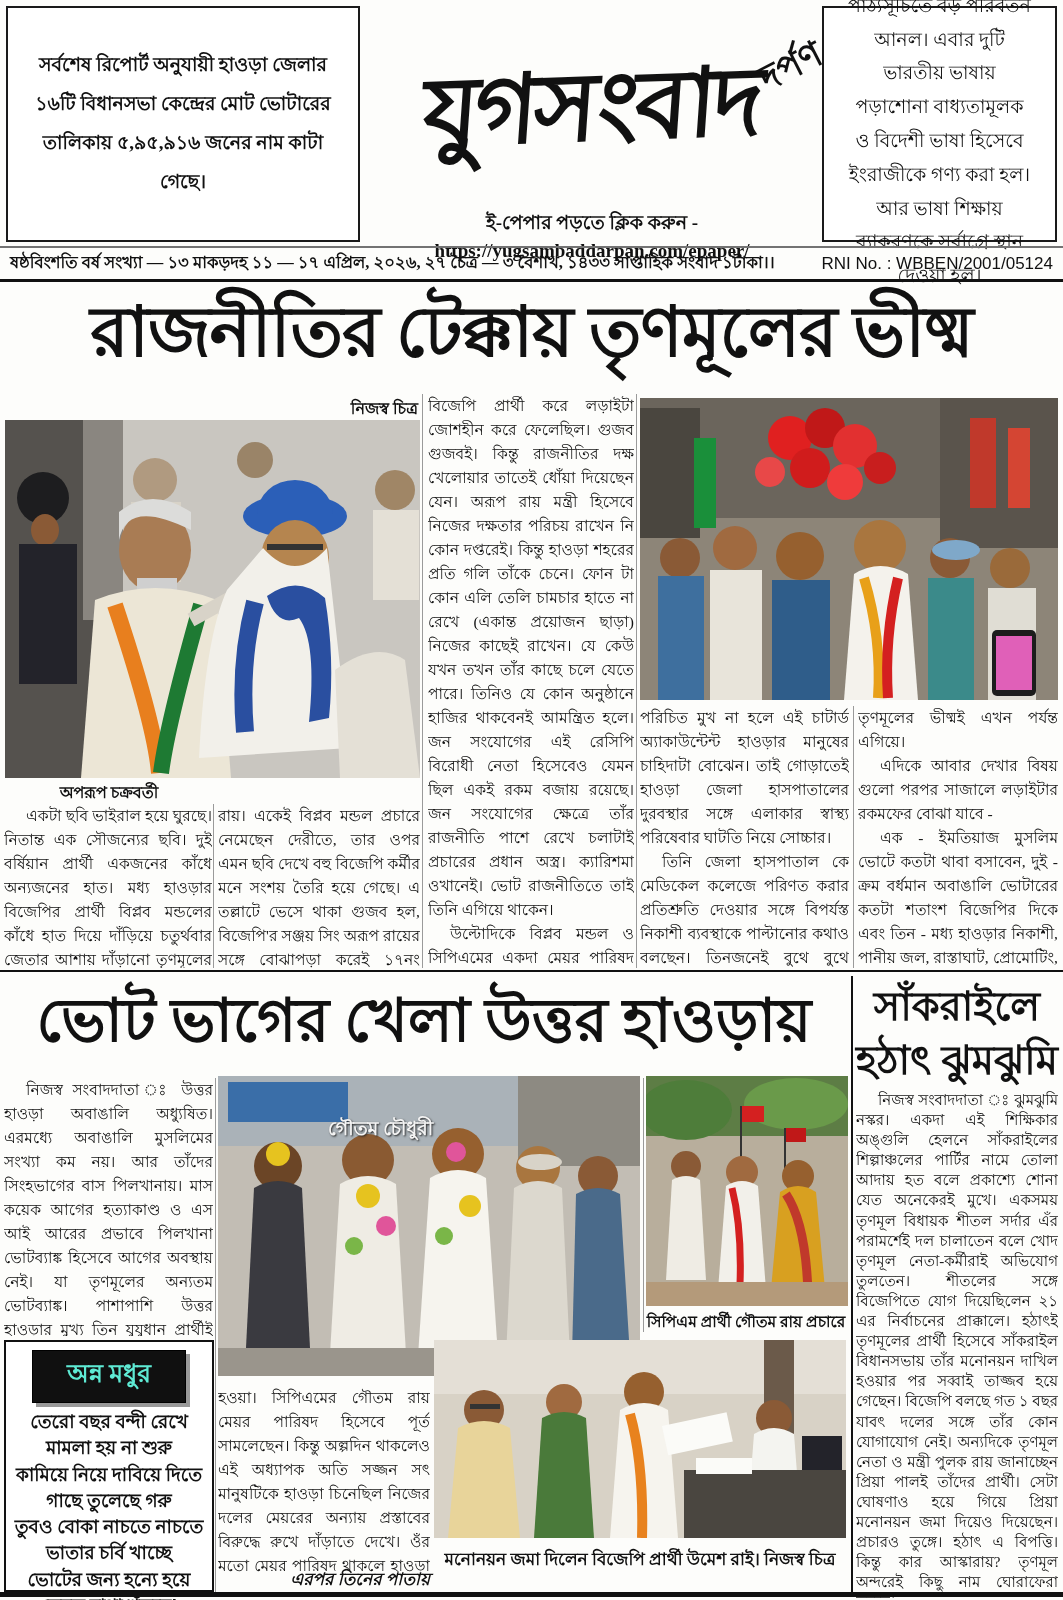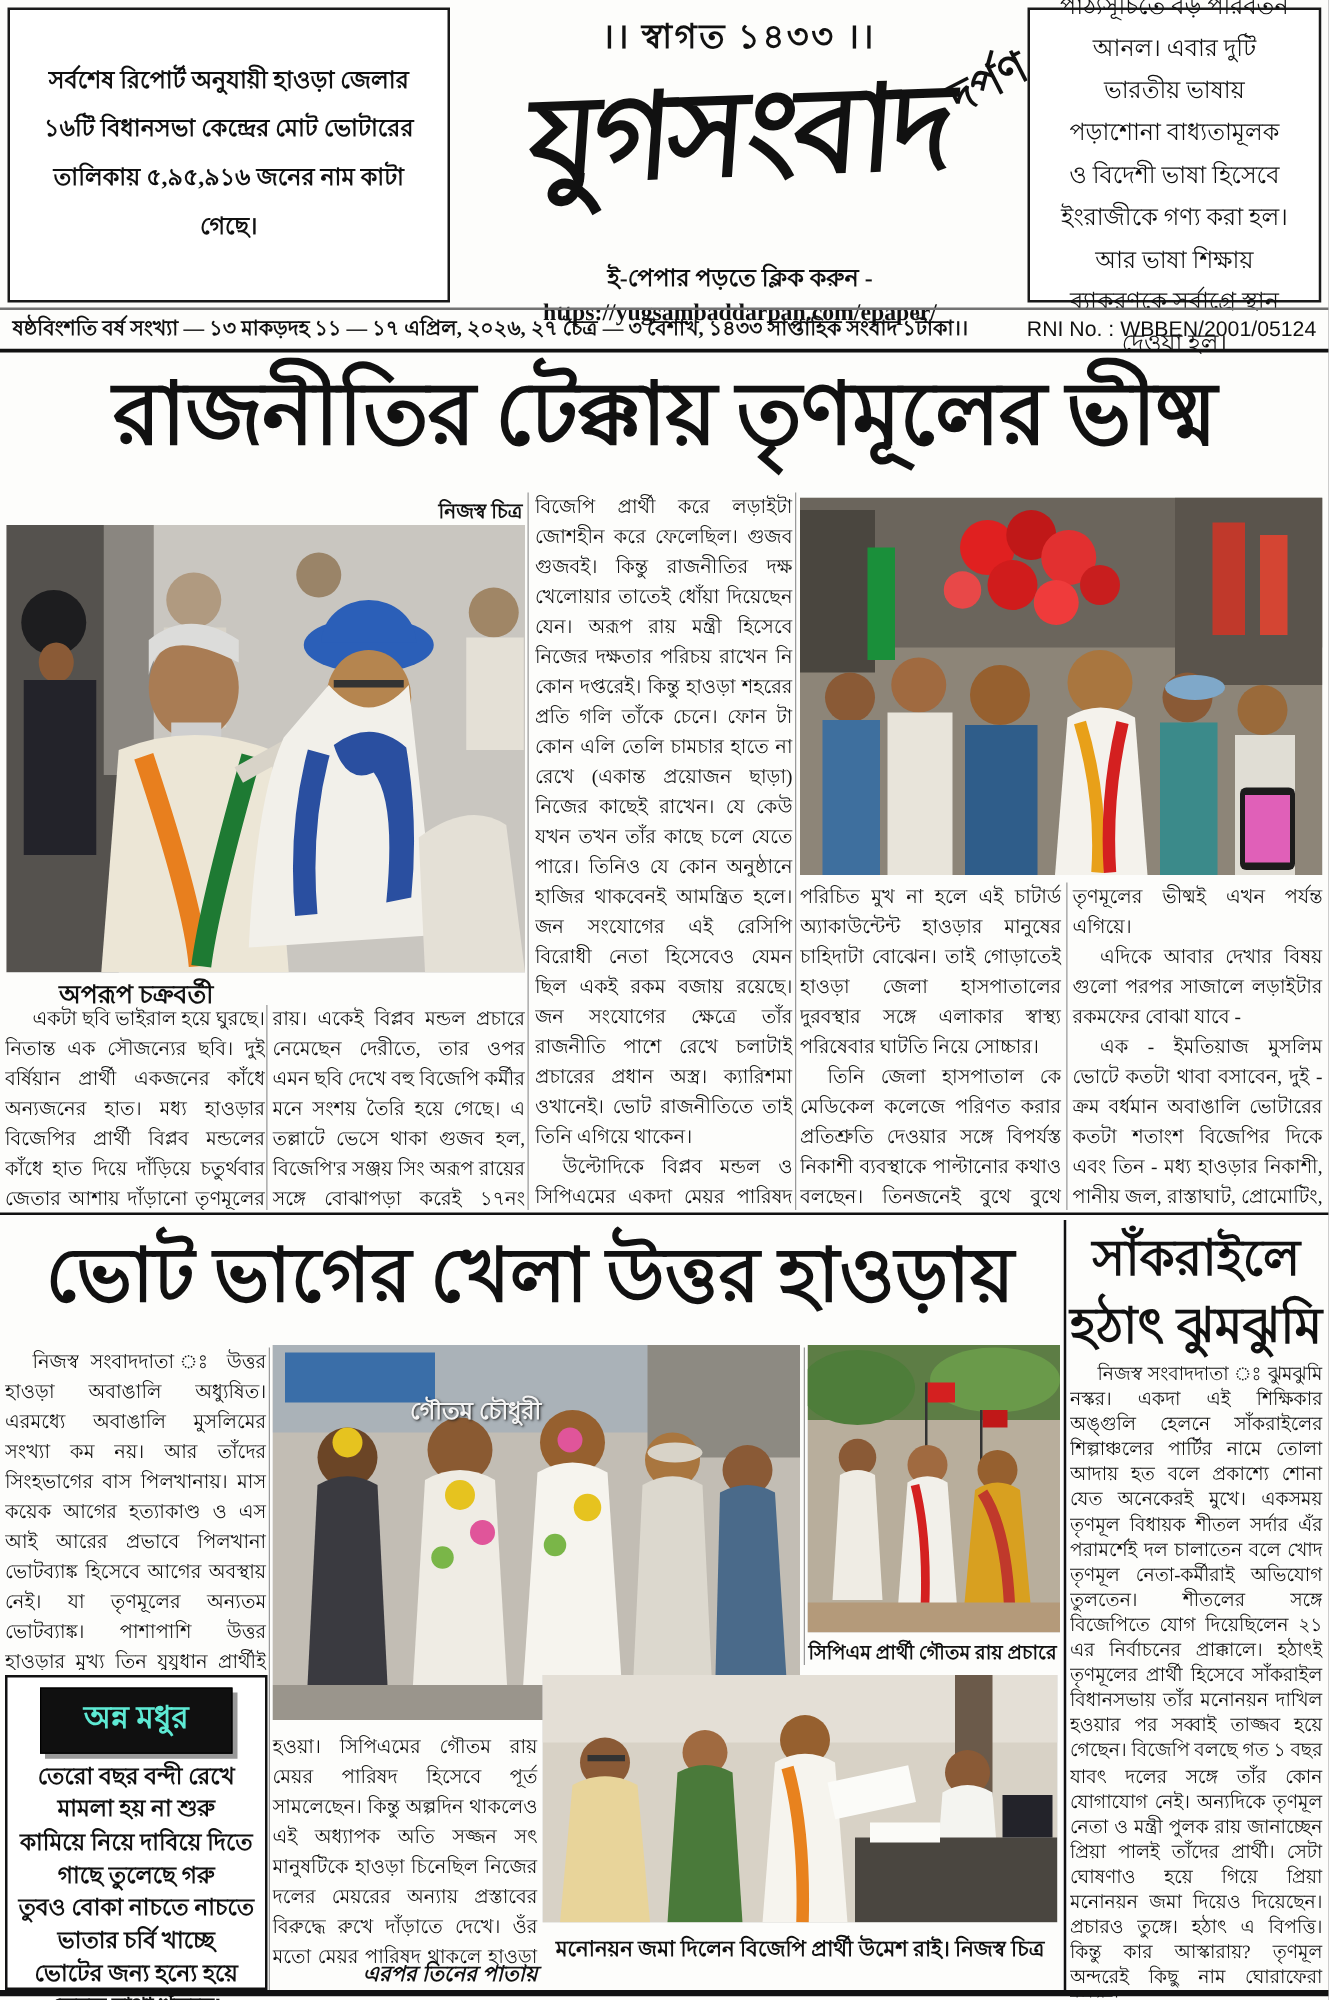--- a/index.html
+++ b/index.html
@@ -22,21 +22,21 @@
   #dateline{left:0;top:246px;width:1063px;height:36px;border-top:2px solid #737373;border-bottom:3px solid #111;
             display:flex;align-items:center;justify-content:space-between;padding:0 10px;box-sizing:border-box;}
   #dateline-left{font-size:16.5px;font-weight:600;}
   #rni{font-size:17px;font-family:"Liberation Sans",sans-serif;}
   #lead-headline{left:0;top:286px;width:1063px;height:104px;text-align:center;font-size:70px;font-weight:900;
                  line-height:1.35;white-space:nowrap;overflow:hidden;letter-spacing:-1px;}
   .photo{background:#ddd;overflow:hidden;}
   .col{overflow:hidden;font-size:15.5px;line-height:1.55;}
   .col p{margin:0;}
   .col p.ind{text-indent:22px;}
-  .cap{font-weight:bold;text-align:center;font-size:20px;}
+  .cap{font-weight:bold;text-align:center;font-size:16px;}
   .vrule{background:#9a9a9a;width:1px;}
   .vrule-dark{background:#111;width:2px;}
   #photo1-credit{left:230px;top:396px;width:188px;text-align:right;font-size:16px;font-weight:bold;}
   #photo1{left:5px;top:420px;width:415px;height:358px;}
   #photo1-caption{left:5px;top:780px;width:208px;}
   #lead-col1{left:4px;top:804px;width:208px;height:164px;}
   #lead-col2{left:218px;top:804px;width:202px;height:164px;}
   #lead-col3{left:428px;top:394px;width:206px;height:574px;}
   #photo2{left:640px;top:398px;width:418px;height:302px;}
   #lead-col4{left:640px;top:706px;width:209px;height:262px;}
@@ -72,21 +72,20 @@
 </head>
 <body>
 
 <div class="page">
 
   <div class="abs box" id="brief-left">
     <span>সর্বশেষ রিপোর্ট অনুযায়ী হাওড়া জেলার ১৬টি বিধানসভা কেন্দ্রের মোট ভোটারের তালিকায় ৫,৯৫,৯১৬ জনের নাম কাটা গেছে।</span>
   </div>
 
   <div class="abs" id="masthead">
-    <div id="welcome-line">।। স্বাগত ১৪৩৩ ।।</div>
     <div id="logo-wrap">
       <span id="paper-logo">যুগসংবাদ</span>
       <span id="paper-logo-suffix">দর্পণ</span>
     </div>
     <div id="epaper-line">ই-পেপার পড়তে ক্লিক করুন - https://yugsambaddarpan.com/epaper/</div>
   </div>
 
   <div class="abs box" id="brief-right">
     <span>সিবিএসই ভাষার পাঠ্যসূচিতে বড় পরিবর্তন আনল। এবার দুটি ভারতীয় ভাষায় পড়াশোনা বাধ্যতামূলক ও বিদেশী ভাষা হিসেবে ইংরাজীকে গণ্য করা হল। আর ভাষা শিক্ষায় ব্যাকরণকে সর্বাগ্রে স্থান দেওয়া হল।</span>
   </div>

